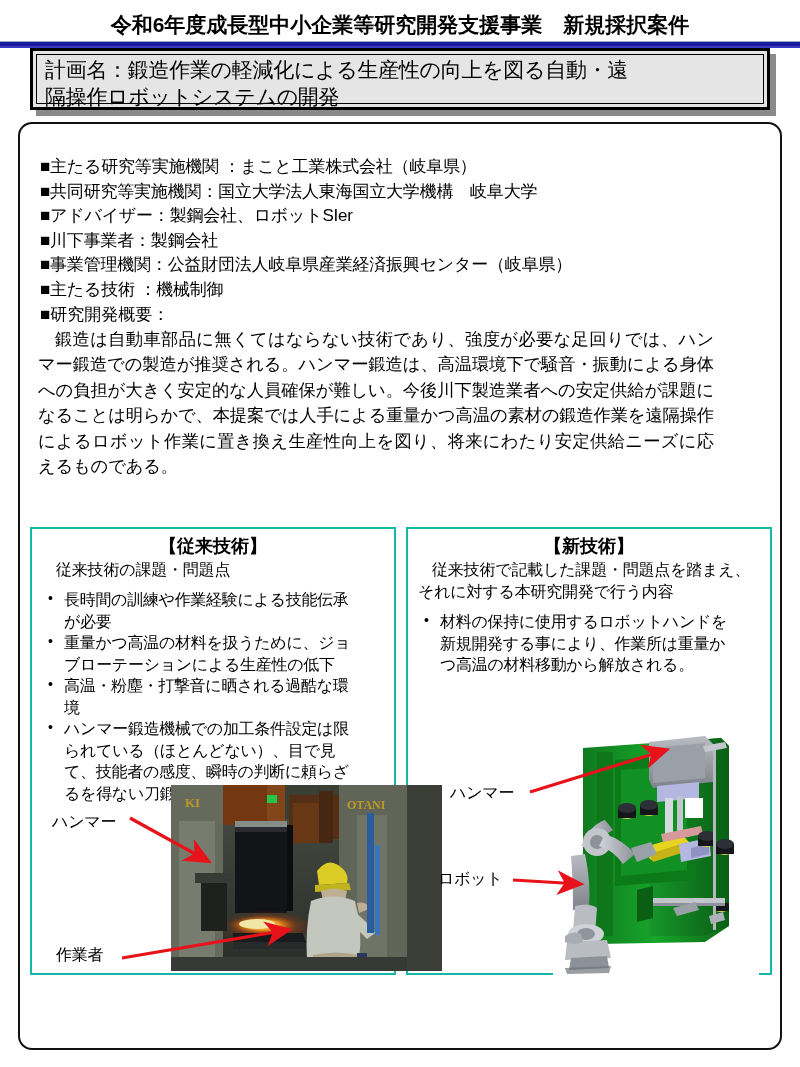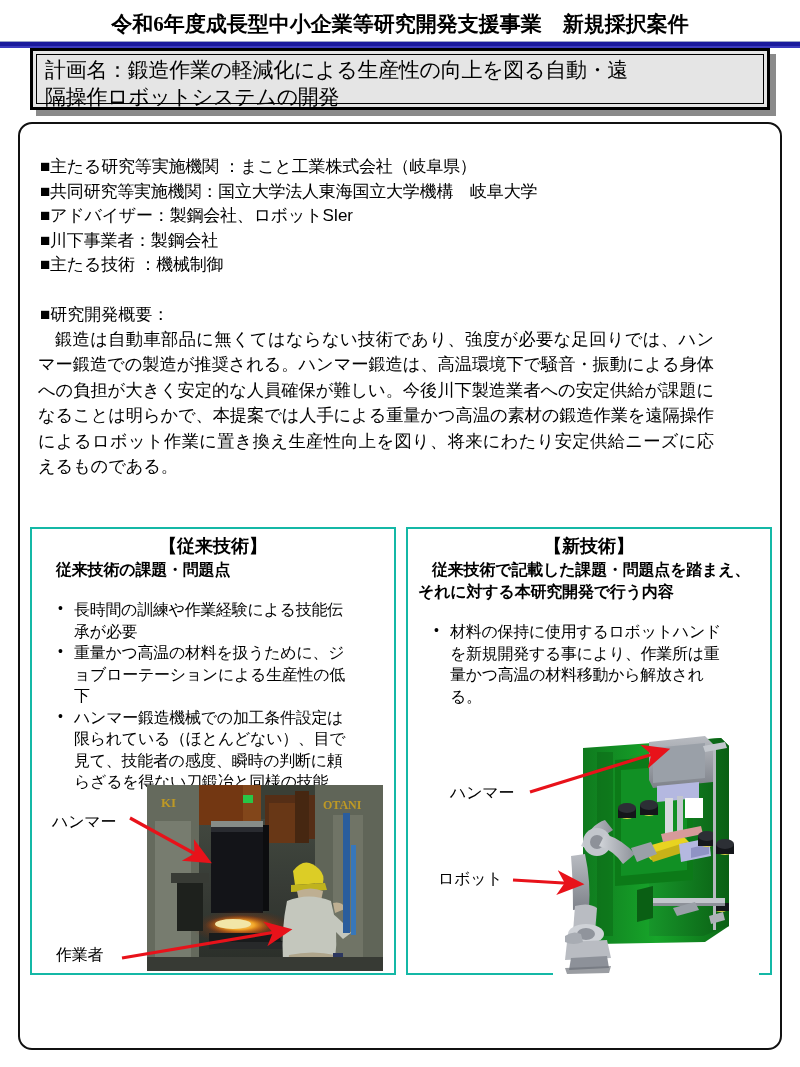--- a/index.html
+++ b/index.html
@@ -17,21 +17,20 @@
   }
 
   
   .doc-header {
     position: absolute;
     left: 0; top: 0;
     width: 800px; height: 48px;
     display: flex;
     align-items: center;
     justify-content: center;
-    font-family: Liberation Serif, serif;
   }
   .doc-header-title {
     font-size: 21px;
     font-weight: bold;
     letter-spacing: 0px;
     white-space: pre;
     line-height: 1;
   }
   .header-rule {
     position: absolute;
@@ -131,26 +130,25 @@
     font-weight: bold;
     line-height: 22px;
     margin-top: 6px;
     white-space: pre;
   }
   .panel-sub {
     font-size: 16px;
     line-height: 22px;
     padding: 2px 8px 0 10px;
     letter-spacing: -0.2px;
-    font-weight: bold;
   }
   .panel-sub.indent { text-indent: 14px; }
   .bullets {
     list-style: none;
-    margin: 16px;
+    margin: 6px;
     padding: 2px 24px 0 6px;
   }
   .bullets li {
     font-size: 16px;
     line-height: 21.5px;
     letter-spacing: -0.3px;
     position: relative;
     padding-left: 20px;
     margin-bottom: 0px;
   }
@@ -158,22 +156,22 @@
     content: "\2022";
     position: absolute;
     left: 4px;
     top: -1px;
     font-size: 14px;
   }
 
   
   .photo-wrap {
     position: absolute;
-    left: 147px; top: 785px;
-    width: 236px; height: 186px;
+    left: 171px; top: 785px;
+    width: 271px; height: 186px;
     overflow: hidden;
     background: #3b3f38;
   }
   .photo-svg { display: block; width: 236px; height: 186px; }
 
   
   .robot-wrap {
     position: absolute;
     left: 553px; top: 730px;
     width: 206px; height: 245px;
@@ -221,32 +219,34 @@
 隔操作ロボットシステムの開発</div>
 </div>
 
 <div class="main-frame"></div>
 
 <div class="info-list">
   <div class="info-row">■主たる研究等実施機関 ：まこと工業株式会社（岐阜県）</div>
   <div class="info-row">■共同研究等実施機関：国立大学法人東海国立大学機構　岐阜大学</div>
   <div class="info-row">■アドバイザー：製鋼会社、ロボットSIer</div>
   <div class="info-row">■川下事業者：製鋼会社</div>
+  <div class="info-row">■事業管理機関：公益財団法人岐阜県産業経済振興センター（岐阜県）</div>
   <div class="info-row">■主たる技術 ：機械制御</div>
 </div>
 
 <div class="overview-head">■研究開発概要：</div>
 <div class="overview-body">鍛造は自動車部品に無くてはならない技術であり、強度が必要な足回りでは、ハンマー鍛造での製造が推奨される。ハンマー鍛造は、高温環境下で騒音・振動による身体への負担が大きく安定的な人員確保が難しい。今後川下製造業者への安定供給が課題になることは明らかで、本提案では人手による重量かつ高温の素材の鍛造作業を遠隔操作によるロボット作業に置き換え生産性向上を図り、将来にわたり安定供給ニーズに応えるものである。</div>
 
 <div class="panel panel-left">
   <div class="panel-title">【従来技術】</div>
   <div class="panel-sub indent">従来技術の課題・問題点</div>
   <ul class="bullets">
     <li>長時間の訓練や作業経験による技能伝承が必要</li>
     <li>重量かつ高温の材料を扱うために、ジョブローテーションによる生産性の低下</li>
+    <li>高温・粉塵・打撃音に晒される過酷な環境</li>
     <li>ハンマー鍛造機械での加工条件設定は限られている（ほとんどない）、目で見て、技能者の感度、瞬時の判断に頼らざるを得ない刀鍛冶と同様の技能</li>
   </ul>
 </div>
 
 <div class="panel panel-right">
   <div class="panel-title">【新技術】</div>
   <div class="panel-sub indent">従来技術で記載した課題・問題点を踏まえ、それに対する本研究開発で行う内容</div>
   <ul class="bullets">
     <li>材料の保持に使用するロボットハンドを新規開発する事により、作業所は重量かつ高温の材料移動から解放される。</li>
   </ul>

